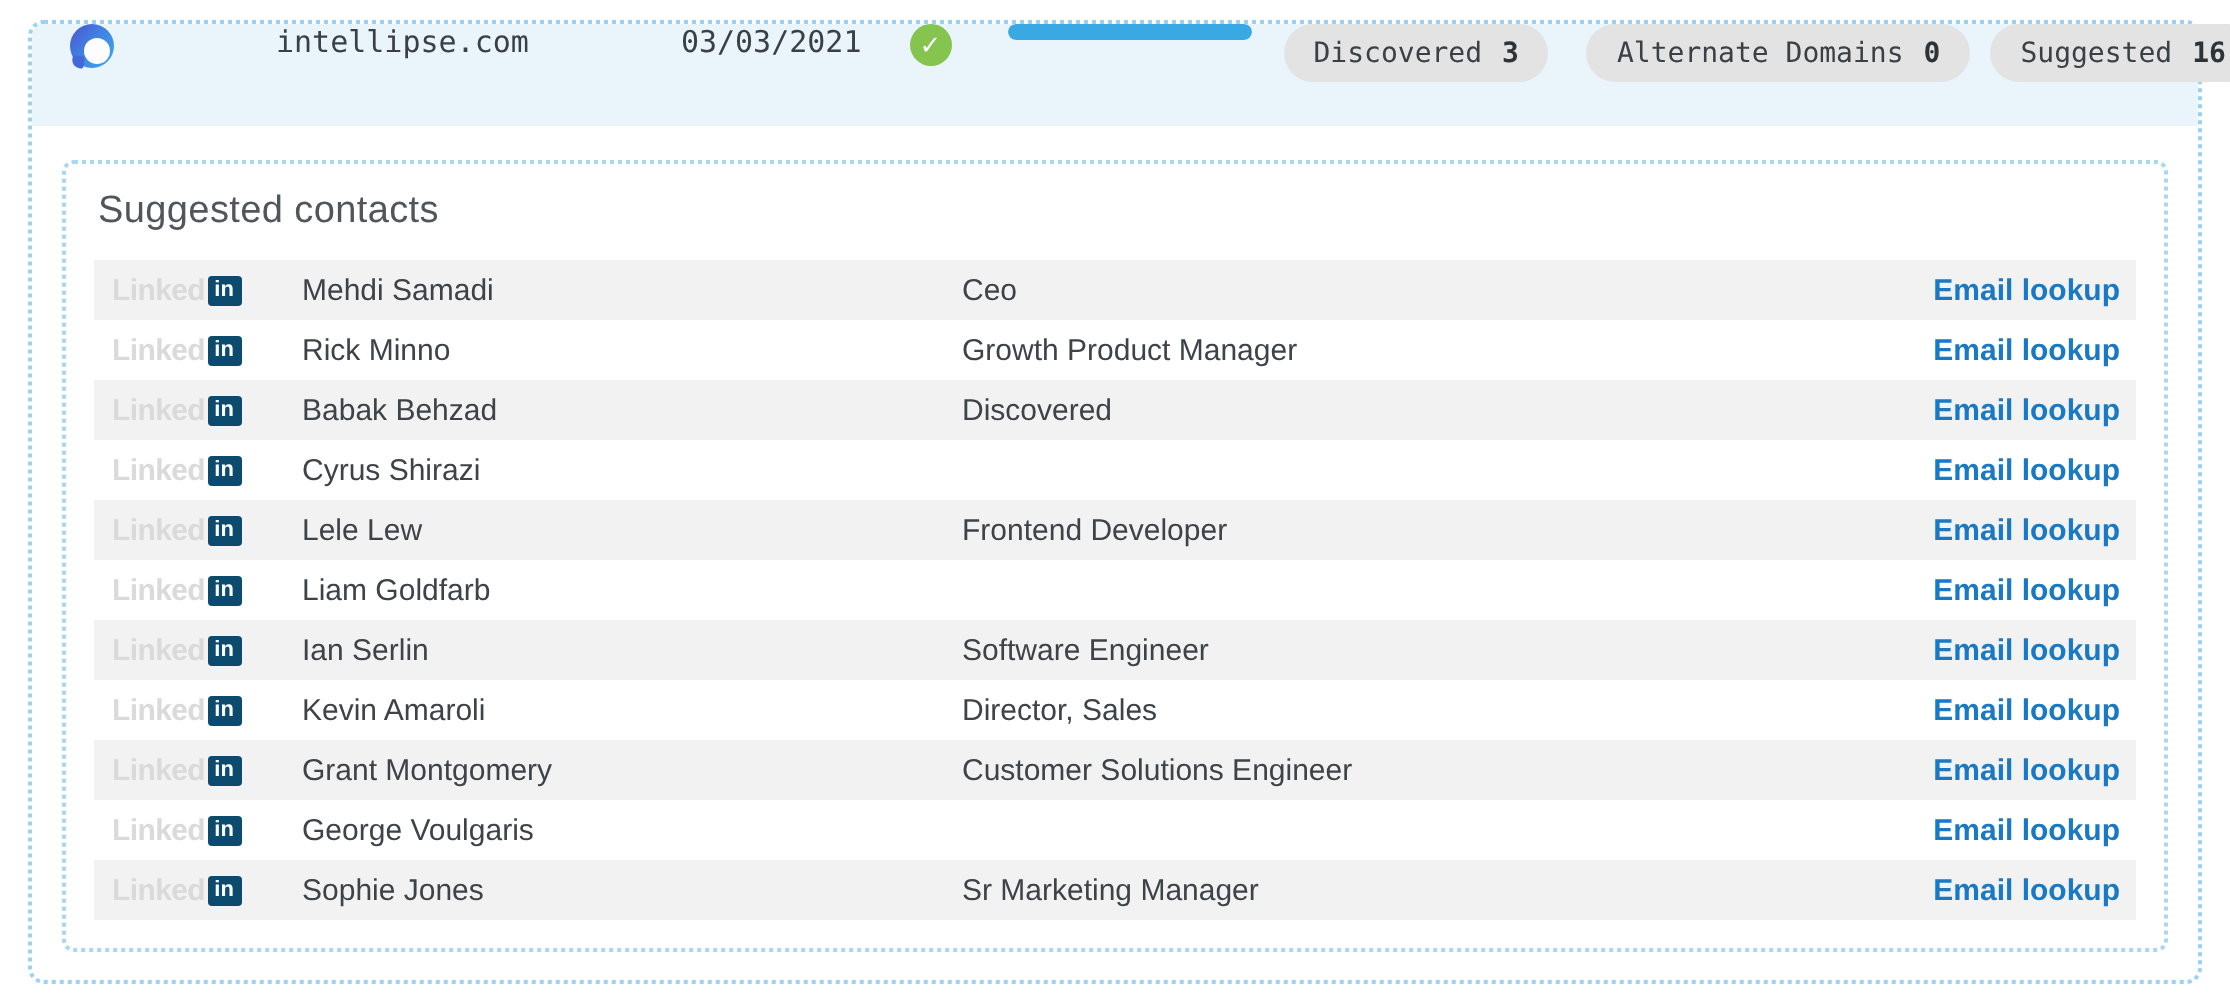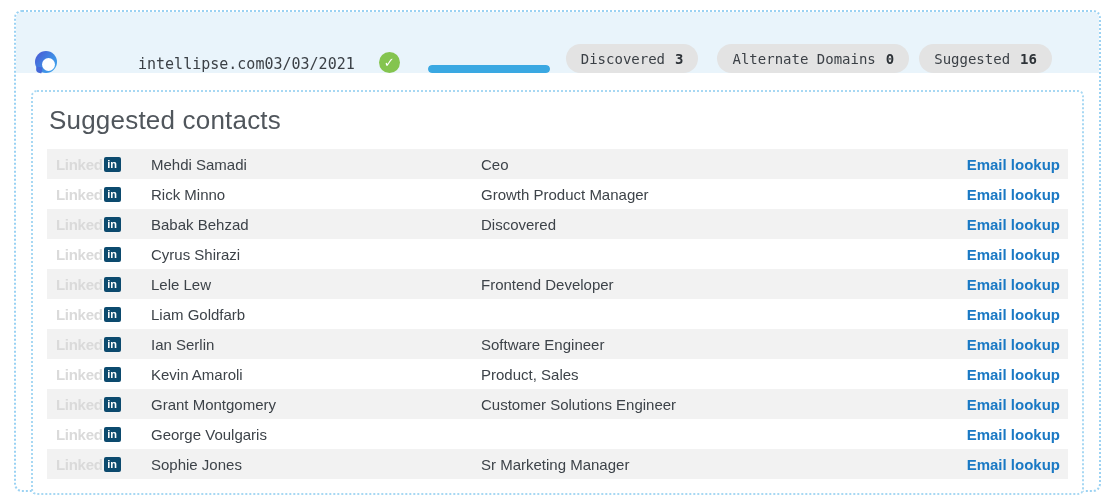--- a/index.html
+++ b/index.html
@@ -6,40 +6,40 @@
   html, body { width: 1115px; height: 503px; background: #ffffff; overflow: hidden; }
   body { font-family: "Liberation Sans", sans-serif; }
 
   .outer-card {
     position: absolute; left: 14px; top: 10px; width: 1087px; height: 482px;
     border: 2px dotted #9bd2f3; border-radius: 8px; background: #ffffff;
   }
 
   
   .header-bar {
-    height: 61px; background: #e9f4fb; border-radius: 6px 6px 0 0;
-    display: flex; align-items: flex-end;
+    height: 51px; background: #e9f4fb; border-radius: 6px 6px 0 0;
+    display: flex; align-items: flex-start;
     font-family: "DejaVu Sans Mono", monospace; color: #3b4046; font-size: 15px;
   }
   .app-logo {
     width: 22px; height: 22px; border-radius: 50%;
     background: linear-gradient(130deg, #4a5ed6 10%, #3f8ae4 55%, #3fa9ee 100%);
     position: relative; margin-left: 19px; flex: 0 0 auto;
   }
   .app-logo::before {
     content: ""; position: absolute; right: 2px; bottom: 2px;
     width: 13px; height: 13px; border-radius: 50%; background: #fdfdff;
   }
   .app-logo::after {
     content: ""; position: absolute; left: 1px; bottom: 0px;
     width: 6px; height: 6px; background: inherit;
     background: #4468d8; border-radius: 1px 1px 1px 4px; transform: rotate(8deg);
   }
   .domain-text { margin-left: 81px; }
-  .date-text { }
+  .date-text { margin-left: 76px; }
   .check-badge {
     width: 21px; height: 21px; border-radius: 50%; background: #84c44f;
     color: #ffffff; font-size: 13px; line-height: 21px; text-align: center;
     margin-left: 24px; flex: 0 0 auto; font-family: "Liberation Sans", sans-serif;
   }
   .progress-track {
     width: 122px; height: 8px; border-radius: 4px; margin-left: 28px;
     background: #d7ecf8; overflow: hidden; flex: 0 0 auto;
   }
   .progress-fill { height: 100%; background: #3aa8e2; border-radius: 4px; }
@@ -53,21 +53,21 @@
   .badge-2 { margin-left: 19px; }
   .badge-3 { margin-left: 10px; }
 
   
   .panel-wrap { padding: 17px 15px 0 15px; }
   .panel {
     border: 2px dotted #a7d8f3; border-radius: 6px;
     padding: 9px 14px 14px 14px; background: #ffffff;
   }
   .panel-title {
-    font-size: 26px; font-weight: 400; color: #50565c;
+    font-size: 19px; font-weight: 400; color: #50565c;
     padding: 4px 0 13px 2px; letter-spacing: 0.2px;
   }
   .contact-row {
     height: 30px; display: flex; align-items: center;
     font-size: 15px; color: #3d4349; background: #ffffff;
   }
   .contact-row.alt { background: #f2f2f2; }
   .cell-logo {
     width: 104px; padding-left: 9px; display: flex; align-items: center; flex: 0 0 auto;
   }
@@ -198,21 +198,21 @@
       <a class="email-link">Email lookup</a>
     </div>
   </div>
 
   <div class="contact-row">
     <div class="cell-logo">
       <span class="li-wordmark">Linked</span>
       <span class="li-box">in</span>
     </div>
     <div class="cell-name">Kevin Amaroli</div>
-    <div class="cell-title">Product, Sales</div>
+    <div class="cell-title">Director, Sales</div>
     <div class="cell-action">
       <a class="email-link">Email lookup</a>
     </div>
   </div>
 
   <div class="contact-row alt">
     <div class="cell-logo">
       <span class="li-wordmark">Linked</span>
       <span class="li-box">in</span>
     </div>

